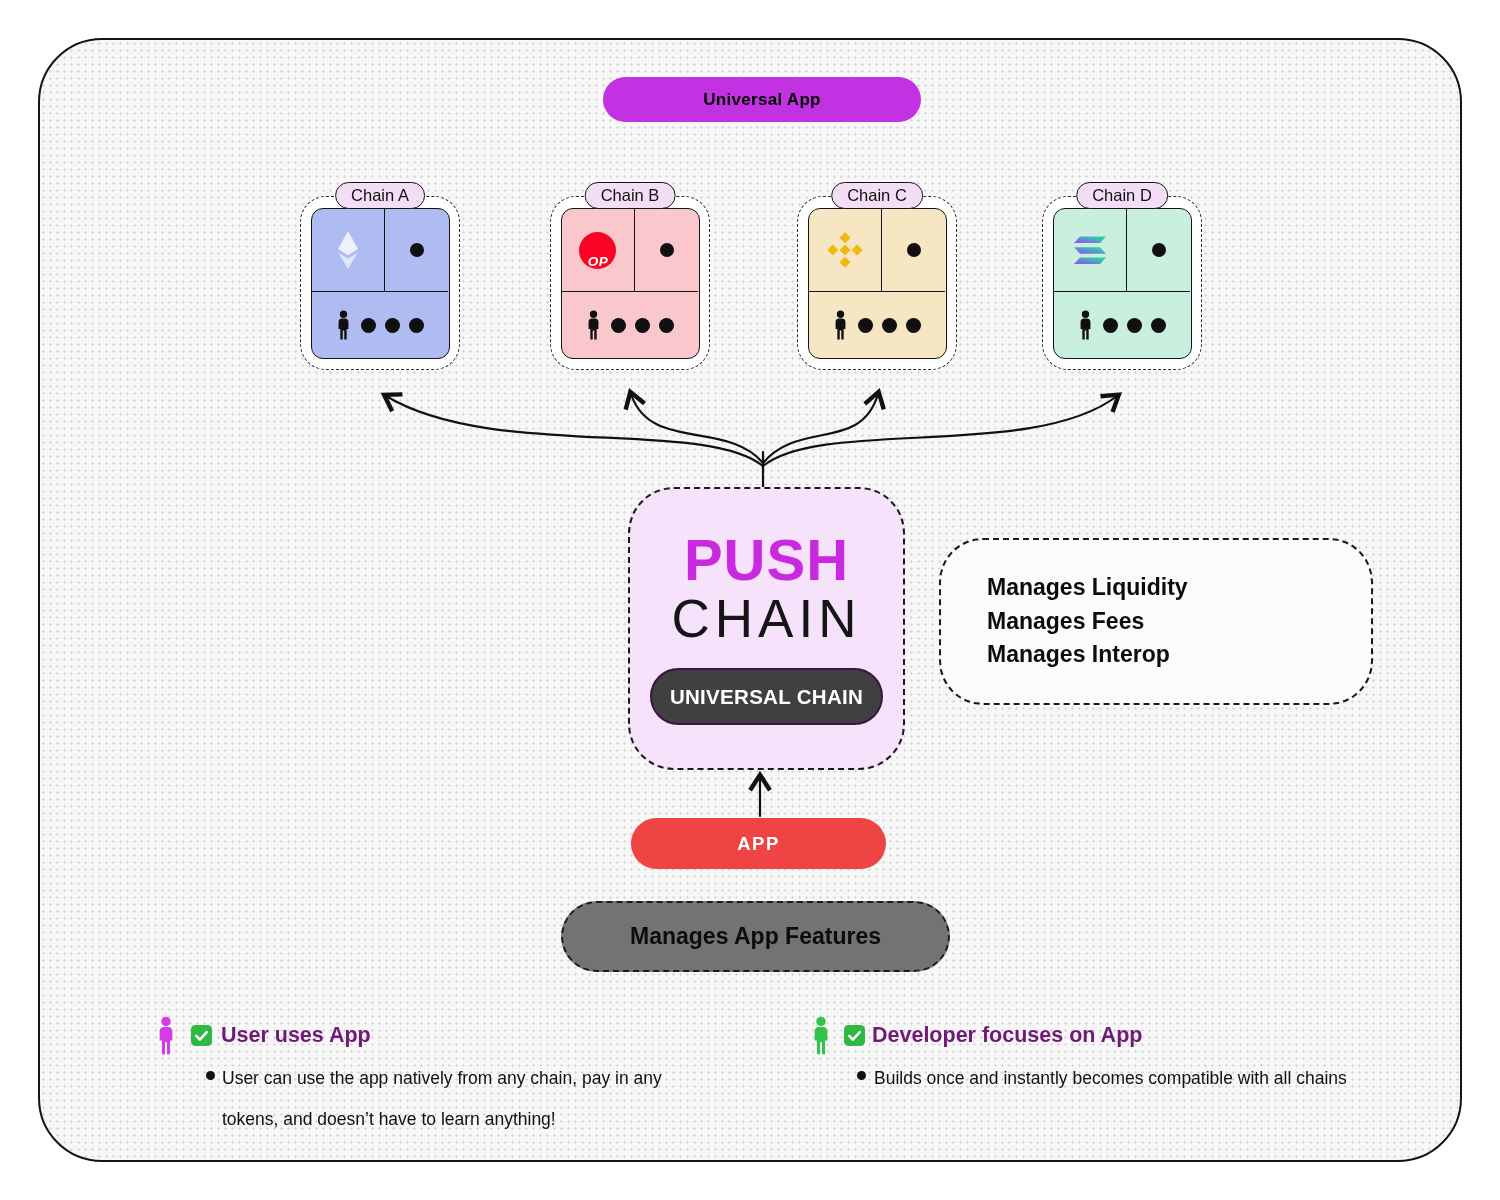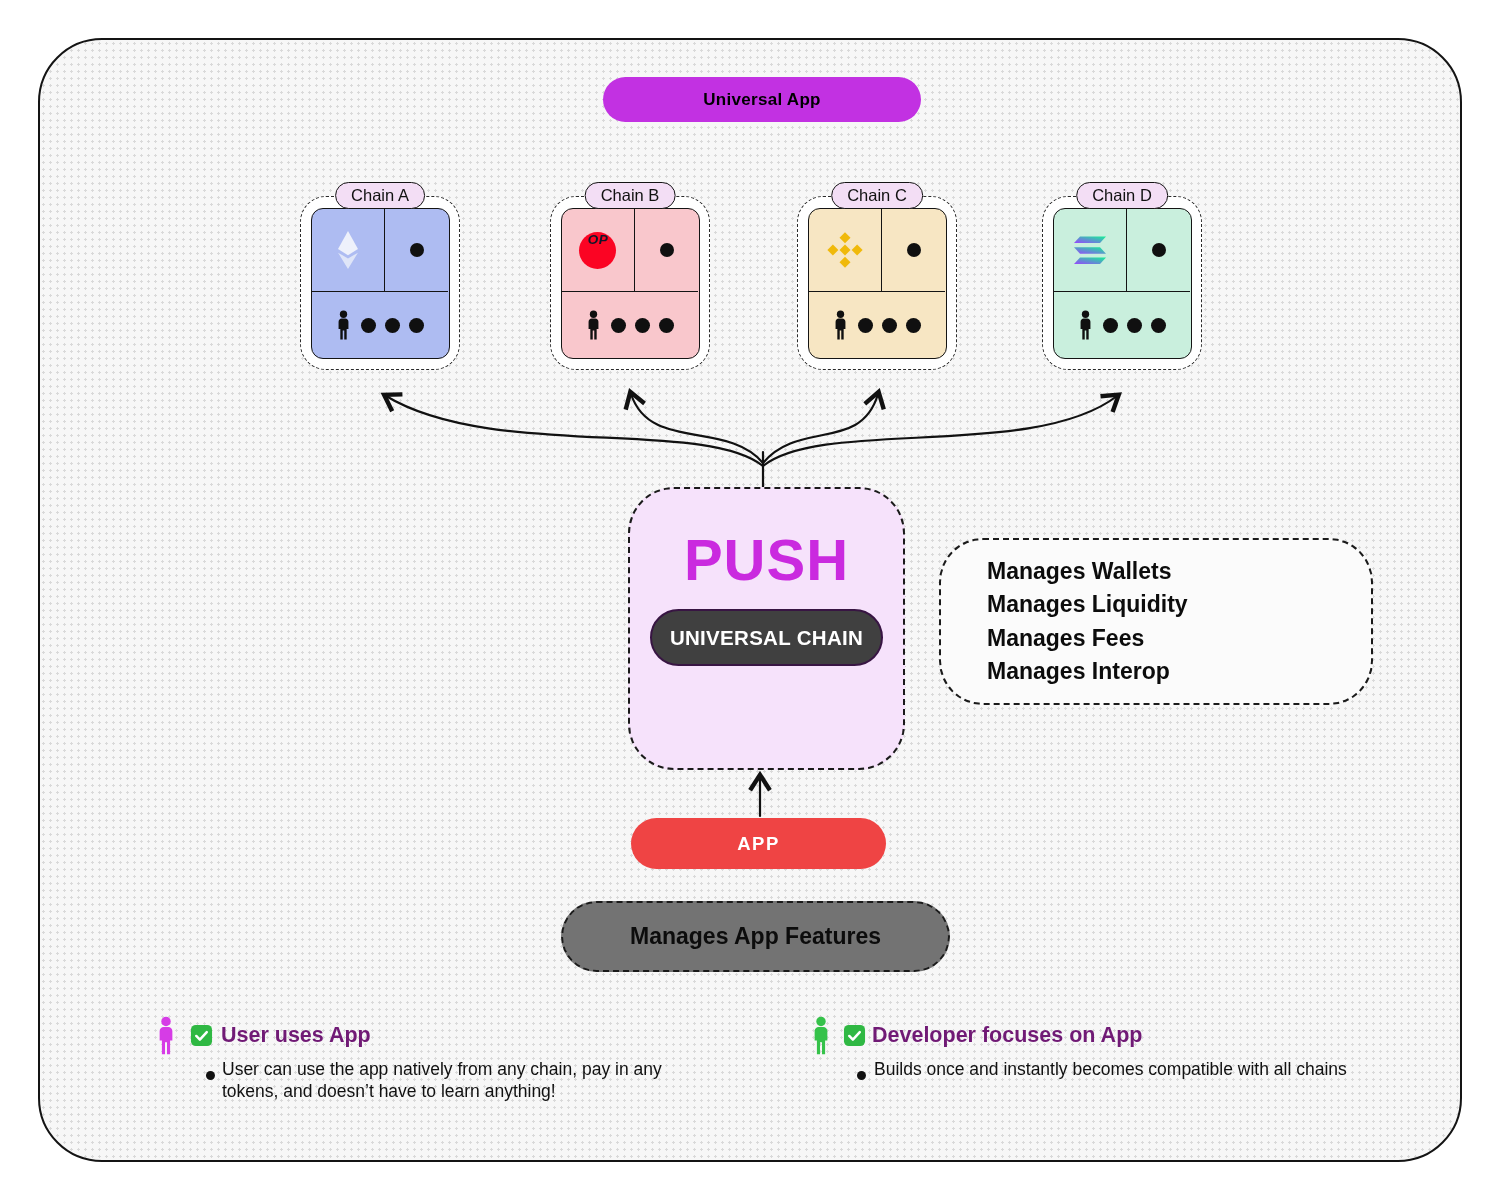--- a/index.html
+++ b/index.html
@@ -43,22 +43,22 @@
   }
   .cell { display:flex; align-items:center; justify-content:center; }
   .logo-cell { border-right:1.7px solid #141414; border-bottom:1.7px solid #141414; }
   .dot-cell  { border-bottom:1.7px solid #141414; }
   .bottom-cell { grid-column:1/3; gap:9px; }
   .bdot { width:14px; height:14px; border-radius:50%; background:#101010; }
   .bdot.lg { width:15px; height:15px; }
 
   .op-circle {
     width:37px; height:37px; border-radius:50%; background:#fb0423;
-    display:flex; align-items:flex-start; justify-content:center;
-    color:#0f172a; font-size:13.5px; font-weight:800; font-style:italic; letter-spacing:.5px;
+    display:flex; align-items:flex-end; justify-content:center;
+    color:#ffffff; font-size:13.5px; font-weight:800; font-style:italic; letter-spacing:.5px;
   }
 
   #push-box {
     position:absolute; left:628px; top:487px; width:277px; height:283px;
     background:#f6e2fb; border:2.2px dashed #1a1a1a; border-radius:46px;
     z-index:3; display:flex; flex-direction:column; align-items:center; padding-top:42px;
   }
   .brand1 { font-size:58px; font-weight:800; letter-spacing:1px; line-height:1; }
   .brand2 { font-size:53px; font-weight:500; color:#151515; letter-spacing:5px; line-height:1.12; }
   #uc-pill {
@@ -82,21 +82,21 @@
   #manages-app {
     position:absolute; left:561px; top:901px; width:389px; height:71px;
     border:2.2px dashed #1a1a1a; border-radius:36px; background:#737373;
     z-index:3; display:flex; align-items:center; justify-content:center;
     font-size:23px; font-weight:600; color:#0c0c0c;
   }
 
   .person { position:absolute; z-index:3; }
   .check  { position:absolute; z-index:3; }
   .legend-title { position:absolute; z-index:3; font-size:21.5px; font-weight:600; color:#701a75; }
-  .legend-text  { position:absolute; z-index:3; font-size:17.5px; color:#111; line-height:22px; }
+  .legend-text  { position:absolute; z-index:3; font-size:17.5px; color:#111; line-height:41px; }
   .ldot { position:absolute; z-index:3; width:9px; height:9px; border-radius:50%; background:#111; }
 </style>
 </head>
 <body>
 
 <div class="frame"></div>
 
 <svg class="arrows" width="1500" height="1200">
   <defs>
     <marker id="ah" markerWidth="12" markerHeight="12" viewBox="0 0 12 12" refX="9" refY="6" orient="auto">
@@ -227,27 +227,27 @@
       </svg>
       <span class="bdot lg"></span>
       <span class="bdot lg"></span>
       <span class="bdot lg"></span>
     </div>
   </div>
 </div>
 
 <div id="push-box">
   <div class="brand1" style="color: rgb(202, 42, 223);">PUSH</div>
+  <div class="brand2">CHAIN</div>
   <div id="uc-pill" style="background-color: #404040;">
     <span>UNIVERSAL CHAIN</span>
   </div>
 </div>
 
 <div id="manages-chain">
-  <div class="line">Manages Wallets</div>
   <div class="line">Manages Liquidity</div>
   <div class="line">Manages Fees</div>
   <div class="line">Manages Interop</div>
 </div>
 
 <div class="pill" id="app-pill" style="background-color: #ef4444;">
   <span>APP</span>
 </div>
 
 <div id="manages-app">

